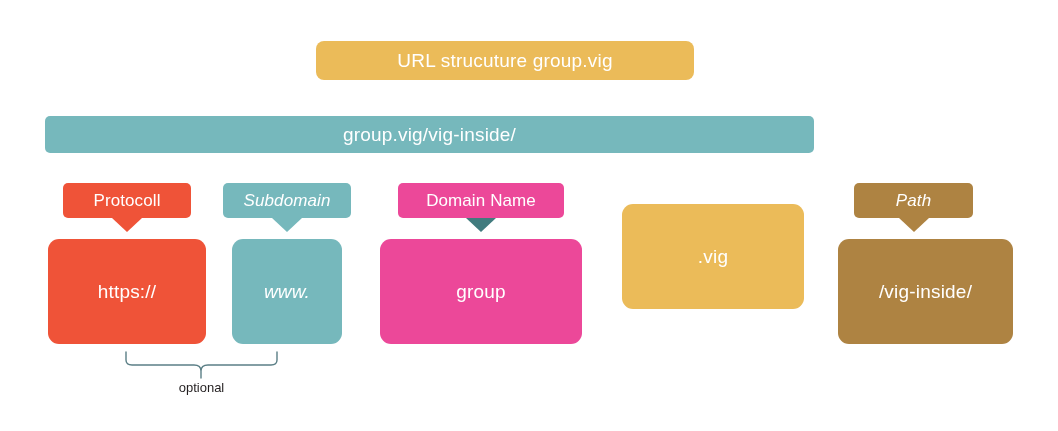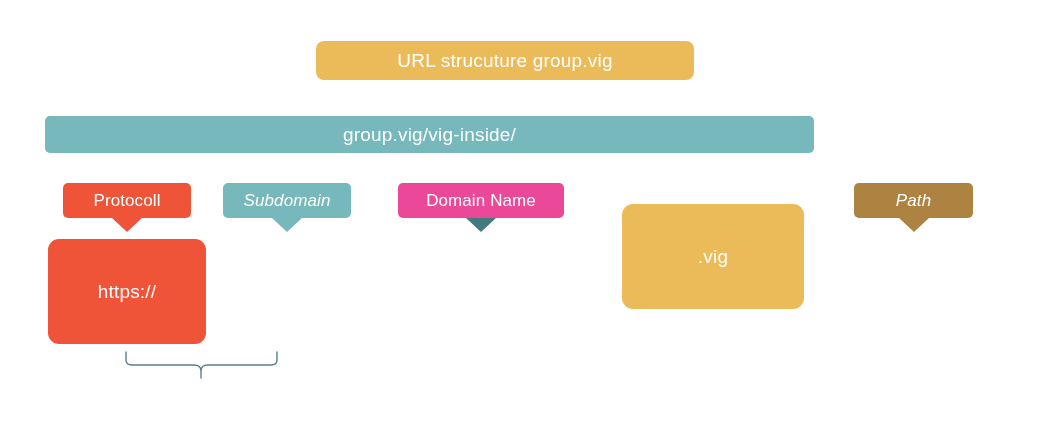--- a/index.html
+++ b/index.html
@@ -158,34 +158,38 @@
 
   <div class="url-bar">group.vig/vig-inside/</div>
 
   <div class="part part-protocol">
     <div class="chip c-red">Protocoll</div>
     <div class="value-box c-red">https://</div>
   </div>
 
   <div class="part part-subdomain">
     <div class="chip c-teal">Subdomain</div>
+    <div class="value-box c-teal">www.</div>
   </div>
 
   <div class="part part-domain">
     <div class="chip c-dteal">Domain Name</div>
+    <div class="value-box c-dteal">group</div>
   </div>
 
   <div class="part part-tld">
     <div class="value-box c-yellow">.vig</div>
   </div>
 
   <div class="part part-path">
     <div class="chip c-brown">Path</div>
+    <div class="value-box c-brown">/vig-inside/</div>
   </div>
 
   <div class="brace-wrap">
     <svg class="brace-svg" width="155" height="32" viewBox="0 0 155 32">
       <path d="M2,2 L2,10 Q2,15 8,15 L70,15 Q77,15 77,21 L77,28
                M77,21 Q77,15 84,15 L147,15 Q153,15 153,10 L153,2" fill="none" stroke="#5B7F86" stroke-width="1.4" stroke-linecap="round" stroke-linejoin="round"></path>
     </svg>
+    <div class="brace-label">optional</div>
   </div>
 
 </div>
 
 </body></html>

